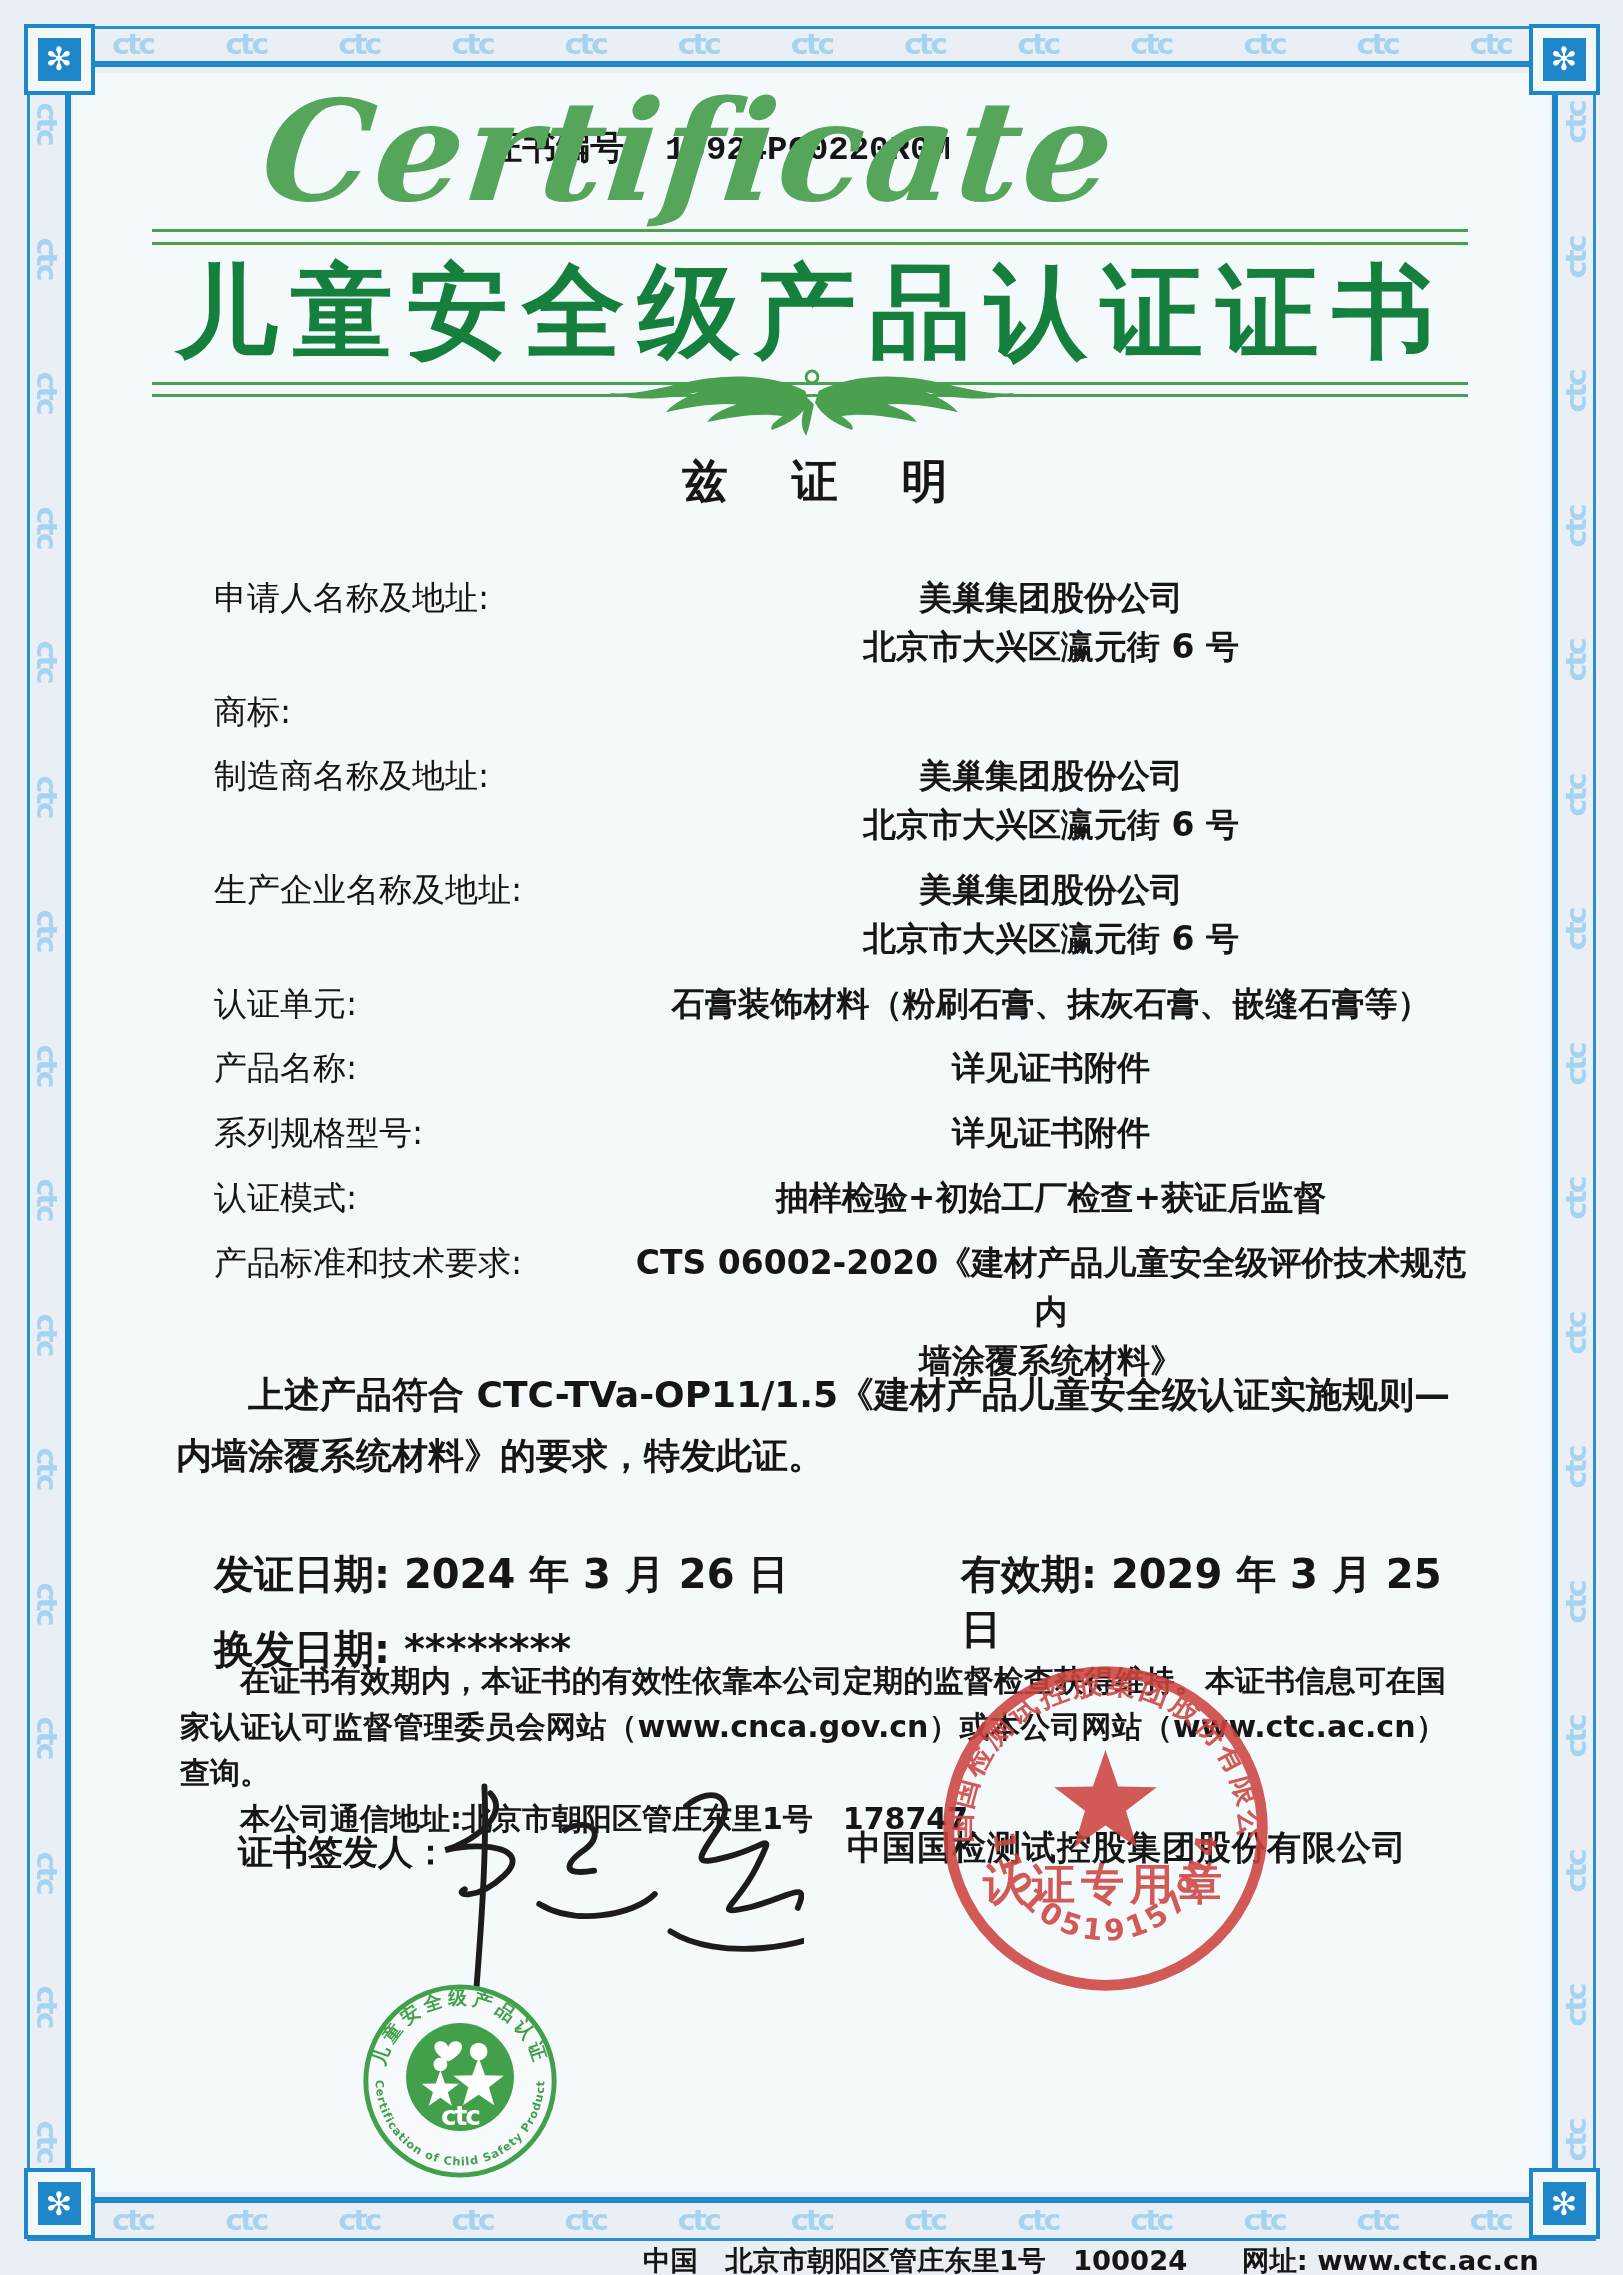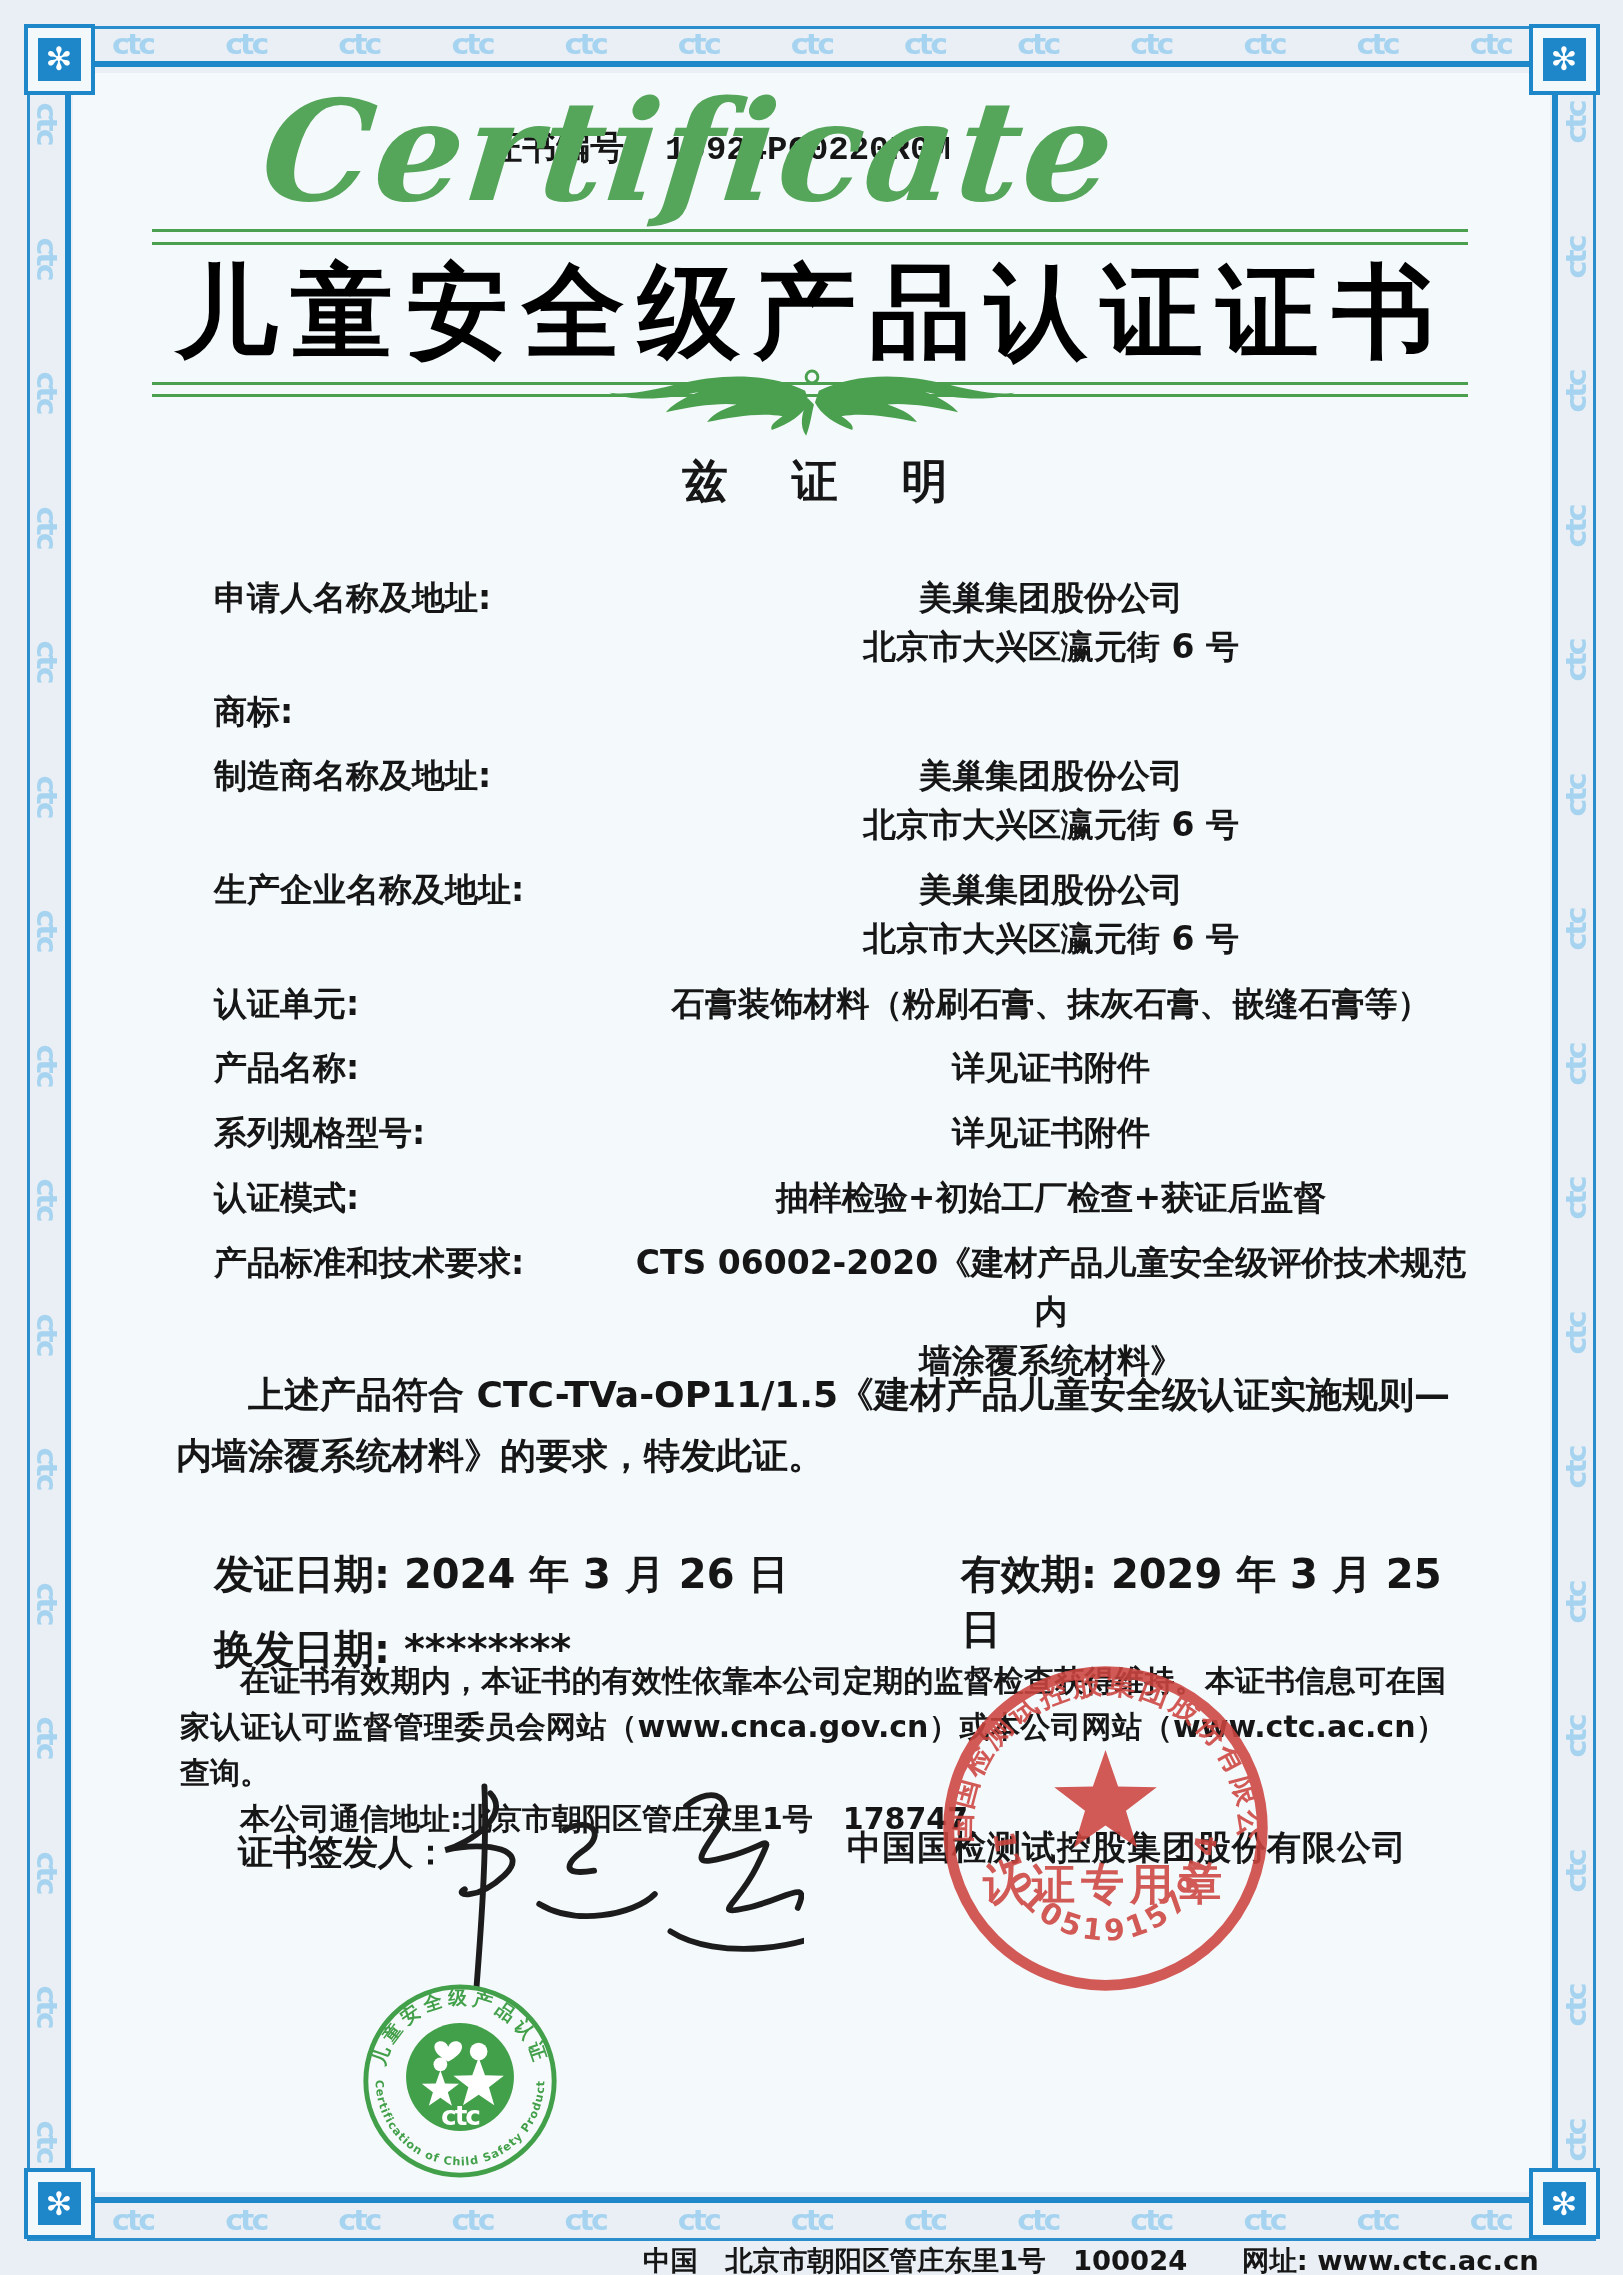--- a/index.html
+++ b/index.html
@@ -30,29 +30,29 @@
 
   
   .cert-no{position:absolute;top:125px;left:0;width:100%;text-align:center;padding-right:184px;
     box-sizing:border-box;font-size:34px;font-weight:700;font-family:"Liberation Mono","DejaVu Sans",monospace;}
   .title-en{position:absolute;top:69px;left:0;width:100%;text-align:center;padding-right:245px;box-sizing:border-box;
     font-family:"DejaVu Serif",serif;font-style:italic;font-weight:700;font-size:139px;color:#55a55a;
     transform:skewX(-6deg);letter-spacing:2px;}
   .rule{position:absolute;left:152px;width:1316px;border-top:3.9px solid #4ba050;}
   .r1{top:229px}.r2{top:242px}.r3{top:382px}.r4{top:394px}
   .title-cn{position:absolute;top:245px;left:0;width:100%;text-align:center;
-    font-size:102px;font-weight:900;color:#000000;letter-spacing:13.7px;font-family:"DejaVu Sans",sans-serif;}
+    font-size:102px;font-weight:900;color:#15803d;letter-spacing:13.7px;font-family:"DejaVu Sans",sans-serif;}
   .flourish{position:absolute;top:365px;left:50%;transform:translateX(-50%);}
   .certify{position:absolute;top:451px;left:0;width:100%;text-align:center;font-size:46px;font-weight:700;
     letter-spacing:25.5px;padding-left:32px;box-sizing:border-box;font-family:Liberation Sans, sans-serif;}
 
   
   .fields{position:absolute;top:573px;left:214px;width:1260px;}
   .frow{display:flex;margin-bottom:15.7px;font-size:33px;line-height:49px;}
-  .flabel{width:414px;flex:none;font-weight:700;}
+  .flabel{width:414px;flex:none;font-weight:400;}
   .fvalue{flex:1;font-weight:600;text-align:center;}
 
   .statement{position:absolute;top:1364px;left:176px;width:1286px;font-size:36px;line-height:61px;
     text-indent:2em;font-weight:600;}
 
   .dates{position:absolute;top:1547px;left:214px;width:1260px;font-size:40px;font-weight:600;}
   .dates .valid{position:absolute;left:747px;top:0;}
   .dates .renew{margin-top:19.6px;}
 
   .fine-print{position:absolute;top:1658px;left:180px;width:1266px;font-size:30px;line-height:46px;

